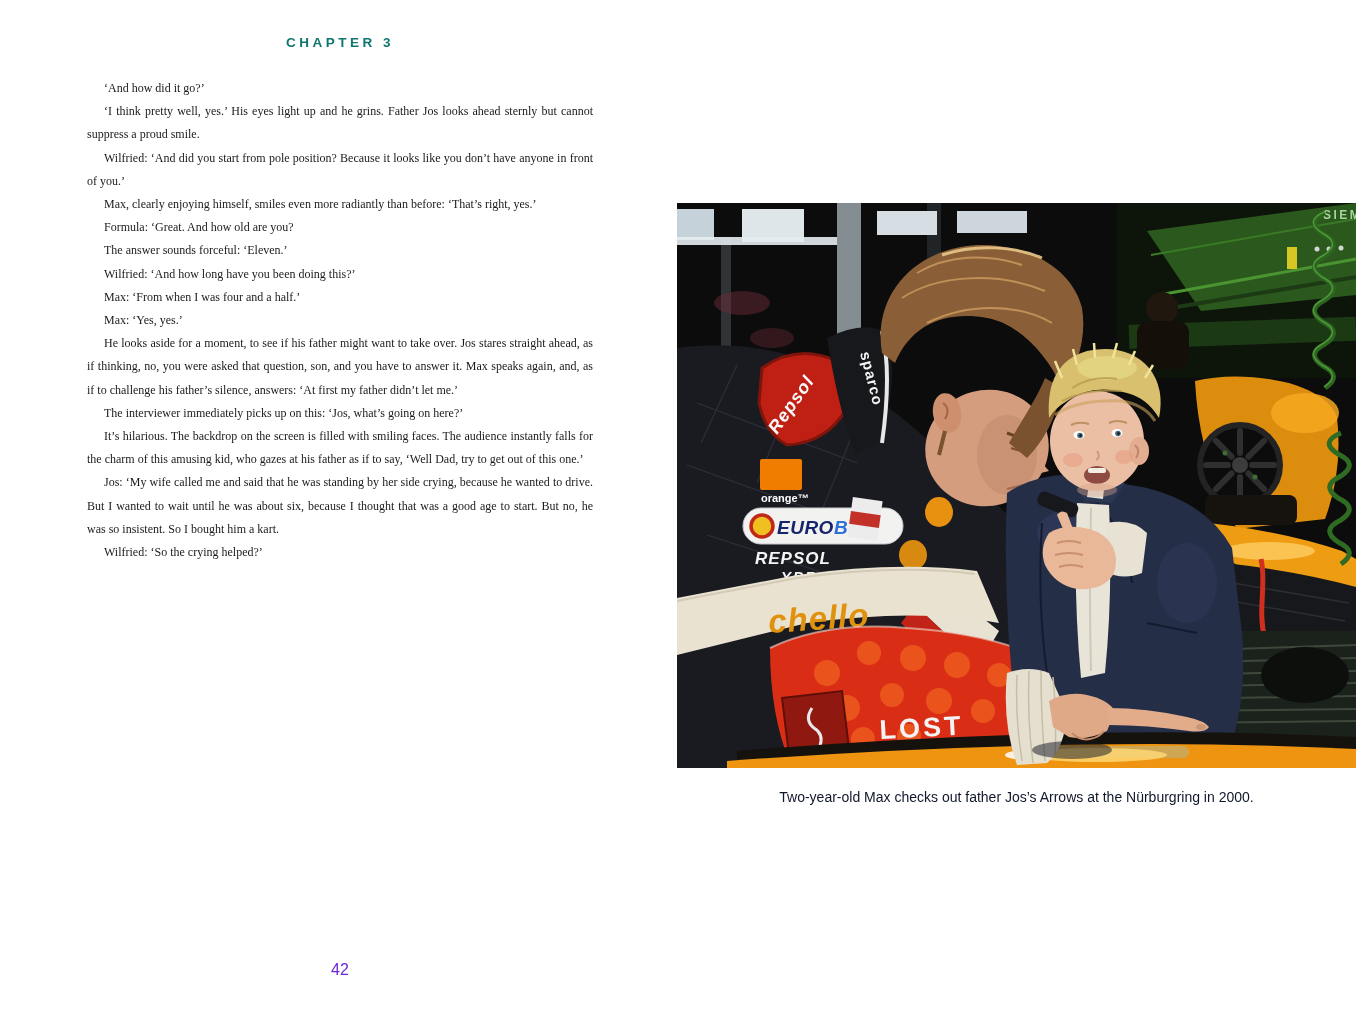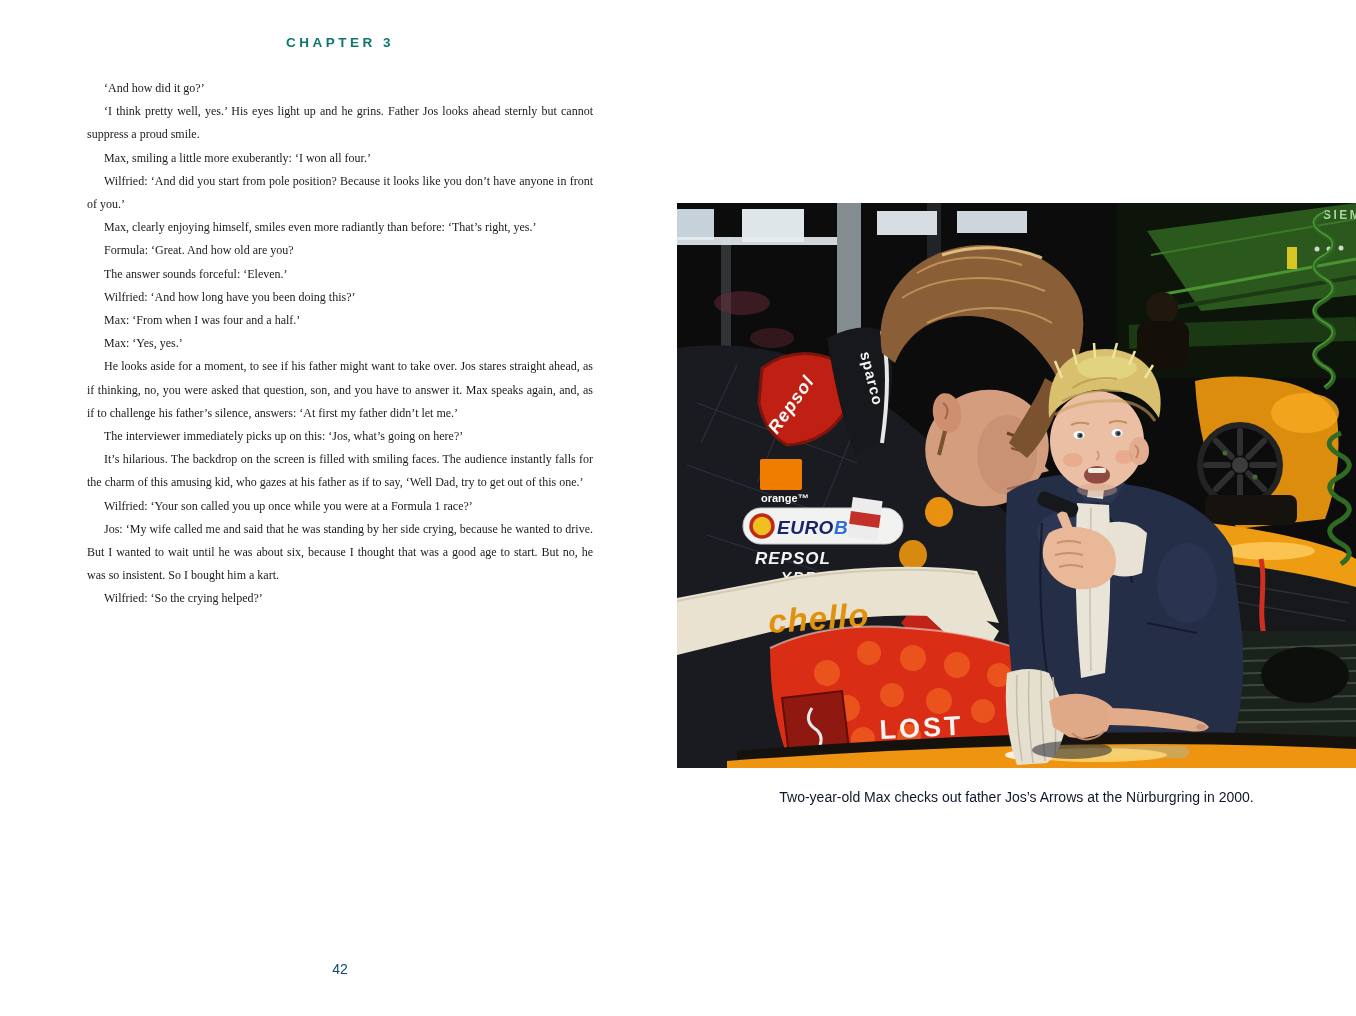--- a/index.html
+++ b/index.html
@@ -6,49 +6,47 @@
   .spread{position:relative;width:1356px;height:1016px;background:#ffffff;overflow:hidden;
           font-family:"Liberation Serif",serif;color:#1a1a1a;}
   .left-page{position:absolute;left:87px;top:0;width:506px;height:1016px;}
   .chapter{position:absolute;top:35px;left:0;width:100%;text-align:center;
            font-family:"Liberation Sans",sans-serif;font-size:13.5px;font-weight:600;
            letter-spacing:3.5px;color:#0f766e;}
   .body-text{position:absolute;top:77px;left:0;width:506px;font-size:12px;
              line-height:23.2px;text-align:justify;}
   .body-text p{margin:0;text-indent:17px;}
   .folio{position:absolute;top:961px;left:0;width:100%;text-align:center;
-         font-family:"Liberation Sans",sans-serif;font-size:14px;color:#0c4a6e;}
+         font-family:"Liberation Sans",sans-serif;font-size:16px;color:#6d28d9;}
   .photo{position:absolute;left:677px;top:203px;width:679px;height:565px;overflow:hidden;
          background:#0b0c0b;}
   .photo svg{display:block;width:679px;height:565px;}
   .caption{position:absolute;left:677px;top:789px;width:679px;text-align:center;
            font-family:"Liberation Sans",sans-serif;font-size:14px;color:#0f172a;}
 </style>
 </head>
 <body>
 
 <div class="spread">
 
   <div class="left-page">
     <div class="chapter">CHAPTER 3</div>
     <div class="body-text">
         <p>‘And how did it go?’</p>
         <p>‘I think pretty well, yes.’ His eyes light up and he grins. Father Jos looks ahead sternly but cannot suppress a proud smile.</p>
-        <p>Max, smiling a little more exuberantly: ‘I won all four.’</p>
         <p>Wilfried: ‘And did you start from pole position? Because it looks like you don’t have anyone in front of you.’</p>
         <p>Max, clearly enjoying himself, smiles even more radiantly than before: ‘That’s right, yes.’</p>
         <p>Formula: ‘Great. And how old are you?</p>
         <p>The answer sounds forceful: ‘Eleven.’</p>
         <p>Wilfried: ‘And how long have you been doing this?’</p>
         <p>Max: ‘From when I was four and a half.’</p>
         <p>Max: ‘Yes, yes.’</p>
         <p>He looks aside for a moment, to see if his father might want to take over. Jos stares straight ahead, as if thinking, no, you were asked that question, son, and you have to answer it. Max speaks again, and, as if to challenge his father’s silence, answers: ‘At first my father didn’t let me.’</p>
         <p>The interviewer immediately picks up on this: ‘Jos, what’s going on here?’</p>
         <p>It’s hilarious. The backdrop on the screen is filled with smiling faces. The audience instantly falls for the charm of this amusing kid, who gazes at his father as if to say, ‘Well Dad, try to get out of this one.’</p>
-        <p>Wilfried: ‘Your son called you up once while you were at a Formula 1 race?’</p>
         <p>Jos: ‘My wife called me and said that he was standing by her side crying, because he wanted to drive. But I wanted to wait until he was about six, because I thought that was a good age to start. But no, he was so insistent. So I bought him a kart.</p>
         <p>Wilfried: ‘So the crying helped?’</p>
       </div>
     <div class="folio">42</div>
   </div>
 
   <div class="right-page">
     <div class="photo">
       <svg viewBox="0 0 679 565" preserveAspectRatio="none" aria-hidden="true">
 

